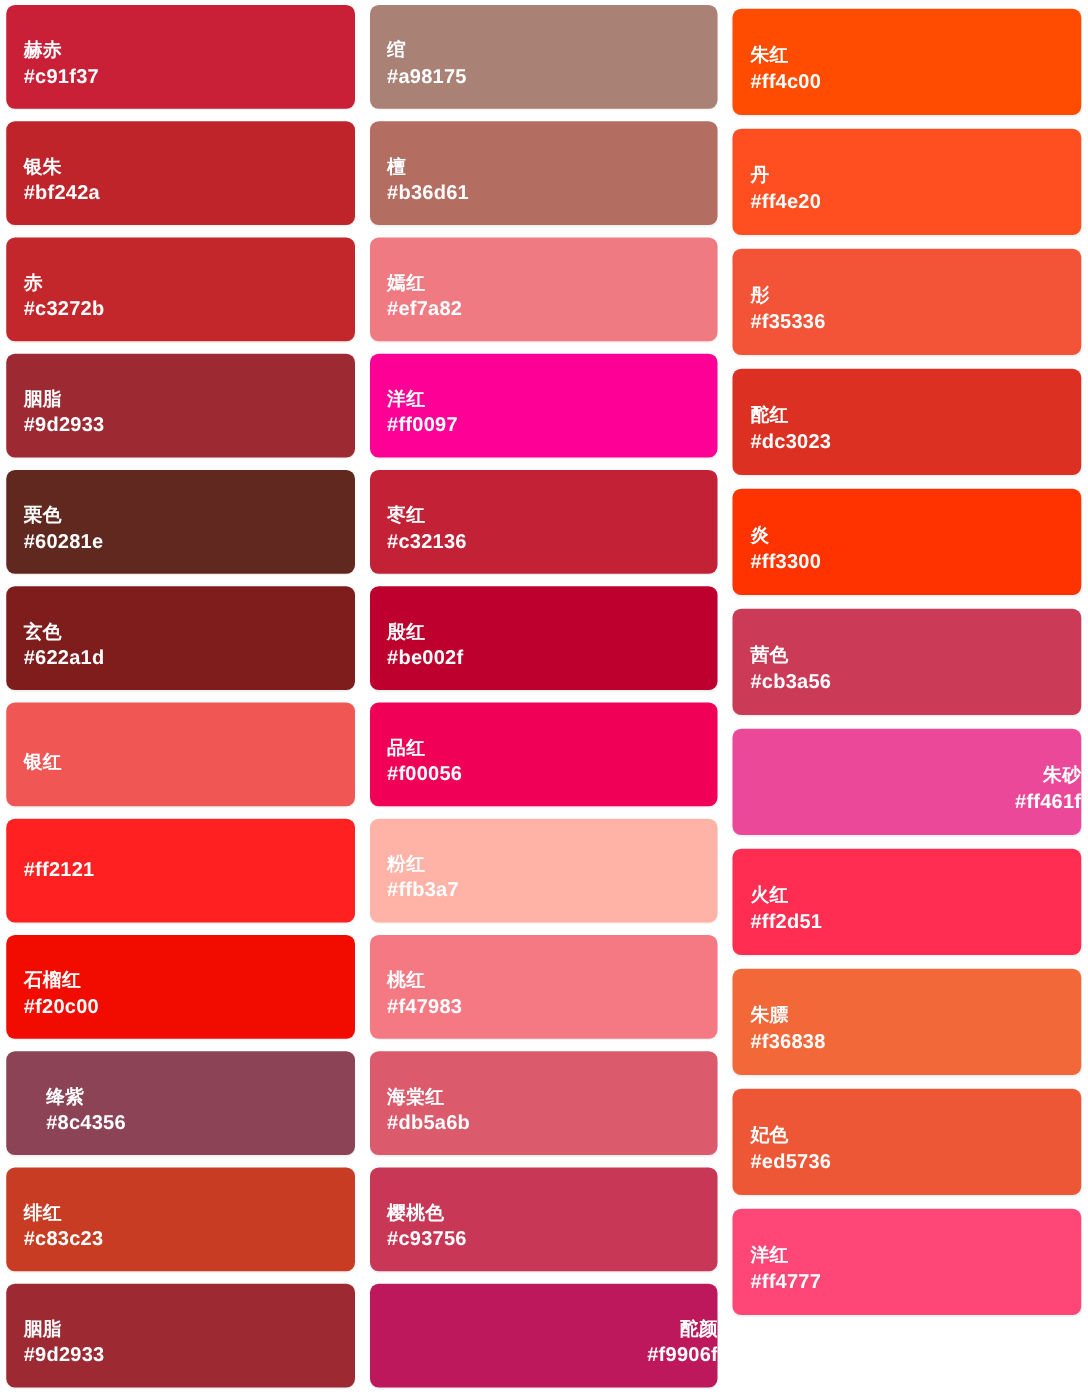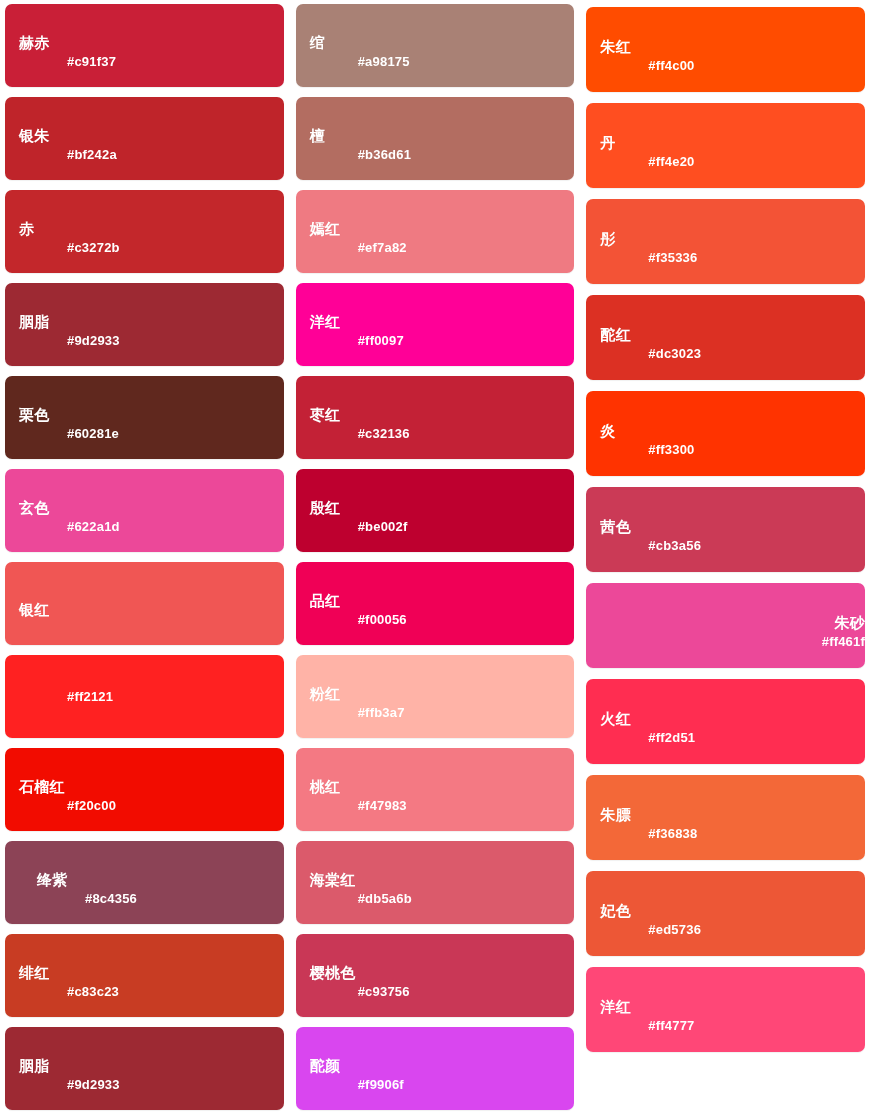--- a/index.html
+++ b/index.html
@@ -51,27 +51,26 @@
     color: #ffffff;
     font-size: 15px;
     font-weight: bold;
     line-height: 1.25;
     letter-spacing: 0.3px;
     margin-top: 14px;
     text-shadow: 0 0 1px rgba(0,0,0,0.07);
   }
   .swatch-hex {
     color: #ffffff;
-    font-size: 13px;
+    font-size: 16px;
     font-weight: bold;
     line-height: 1.3;
     letter-spacing: 0.2px;
     margin-top: 2px;
     font-family: "Liberation Sans", "DejaVu Sans", sans-serif;
-    margin-left: 48px;
   }
   .swatch-card.light-text .swatch-name,
   .swatch-card.light-text .swatch-hex {
     color: #ffffff;
   }
 </style>
 </head>
 <body>
 
 <div class="palette-grid">
@@ -89,21 +88,21 @@
         <div class="swatch-hex">#c3272b</div>
       </div>
       <div class="swatch-card light-text" style="background-color: rgb(157, 41, 51);">
         <div class="swatch-name">胭脂</div>
         <div class="swatch-hex">#9d2933</div>
       </div>
       <div class="swatch-card light-text" style="background-color: rgb(96, 40, 30);">
         <div class="swatch-name">栗色</div>
         <div class="swatch-hex">#60281e</div>
       </div>
-      <div class="swatch-card light-text" style="background-color: #ec4899;">
+      <div class="swatch-card light-text" style="background-color: #7f1d1d;">
         <div class="swatch-name">玄色</div>
         <div class="swatch-hex">#622a1d</div>
       </div>
       <div class="swatch-card light-text" style="background-color: rgb(240, 86, 84);">
         <div class="swatch-name">银红</div>
       </div>
       <div class="swatch-card light-text" style="background-color: rgb(255, 33, 33);">
         <div class="swatch-hex">#ff2121</div>
       </div>
       <div class="swatch-card light-text" style="background-color: rgb(242, 12, 0);">
@@ -161,21 +160,21 @@
         <div class="swatch-hex">#f47983</div>
       </div>
       <div class="swatch-card light-text" style="background-color: rgb(219, 90, 107);">
         <div class="swatch-name">海棠红</div>
         <div class="swatch-hex">#db5a6b</div>
       </div>
       <div class="swatch-card light-text" style="background-color: rgb(201, 55, 86);">
         <div class="swatch-name">樱桃色</div>
         <div class="swatch-hex">#c93756</div>
       </div>
-      <div class="swatch-card light-text" style="background-color: #d946ef;">
+      <div class="swatch-card light-text" style="background-color: #be185d; text-align: right;">
         <div class="swatch-name">酡颜</div>
         <div class="swatch-hex">#f9906f</div>
       </div>
     </div>
   <div class="palette-column col-3">
       <div class="swatch-card light-text" style="background-color: rgb(255, 76, 0);">
         <div class="swatch-name">朱红</div>
         <div class="swatch-hex">#ff4c00</div>
       </div>
       <div class="swatch-card light-text" style="background-color: rgb(255, 78, 32);">

